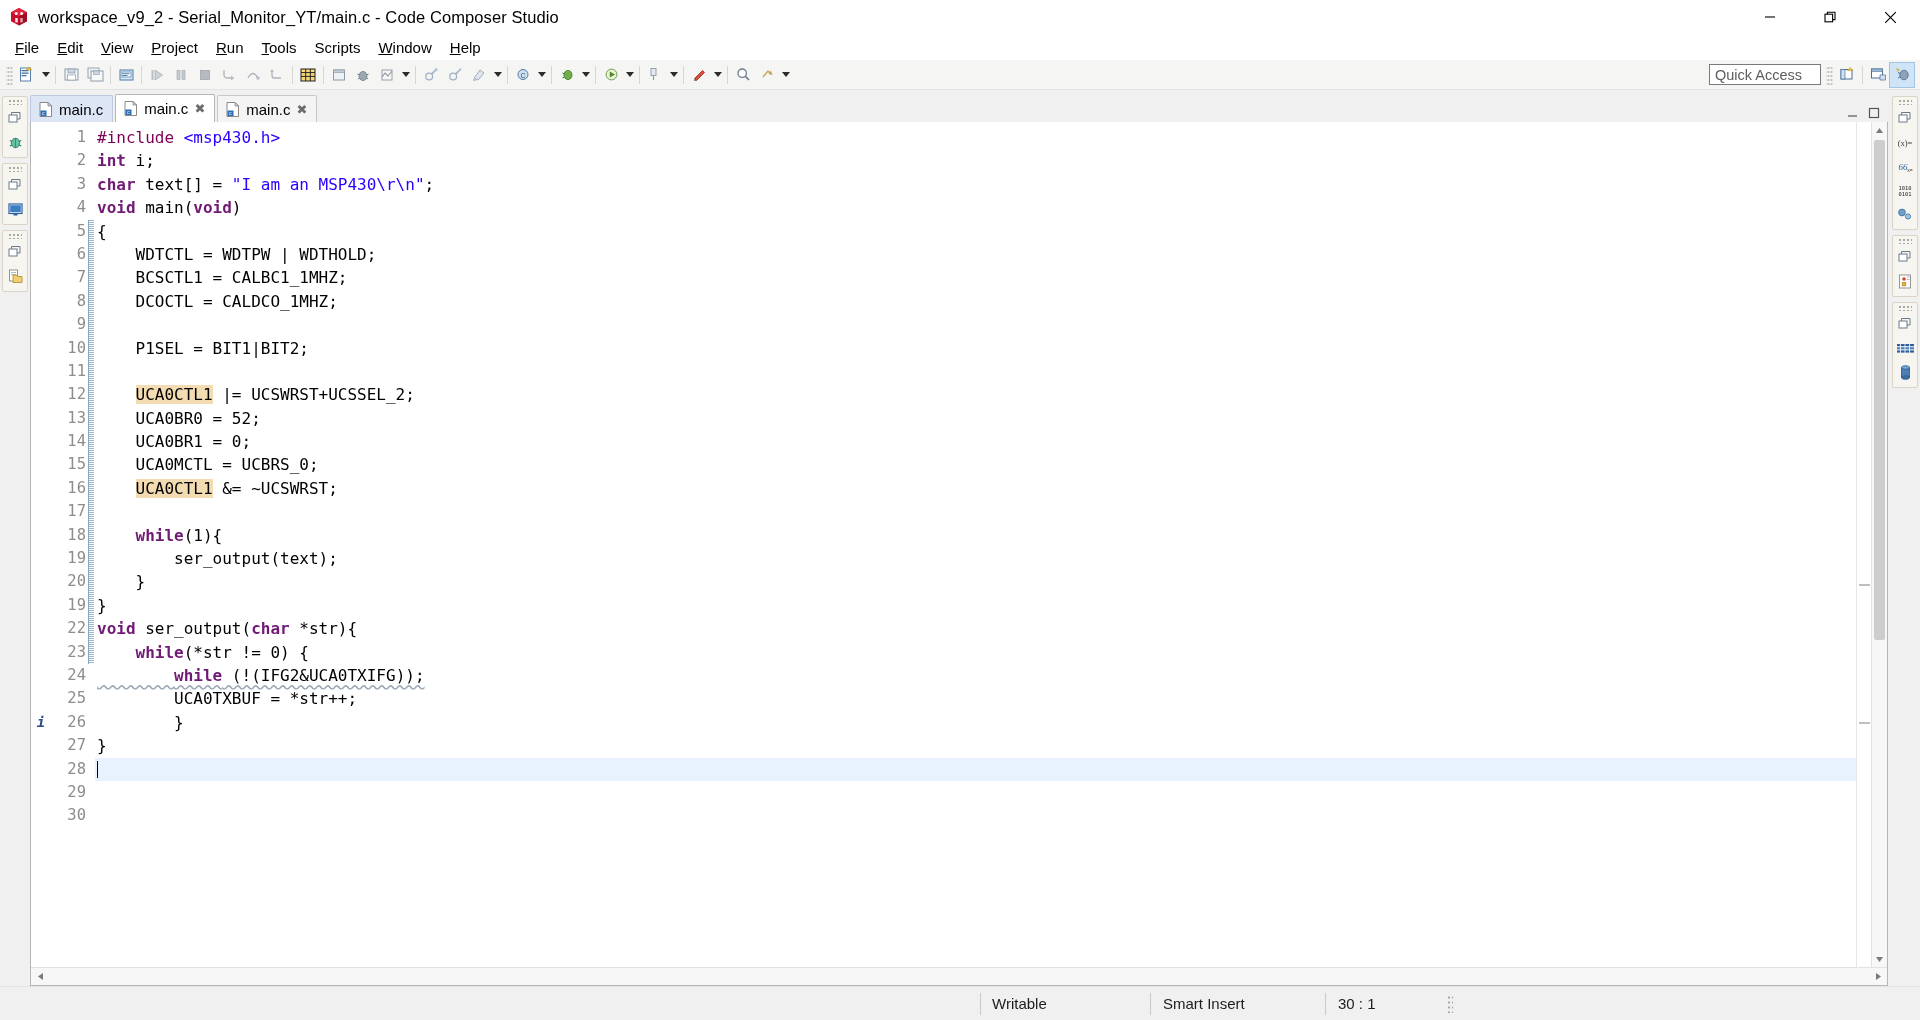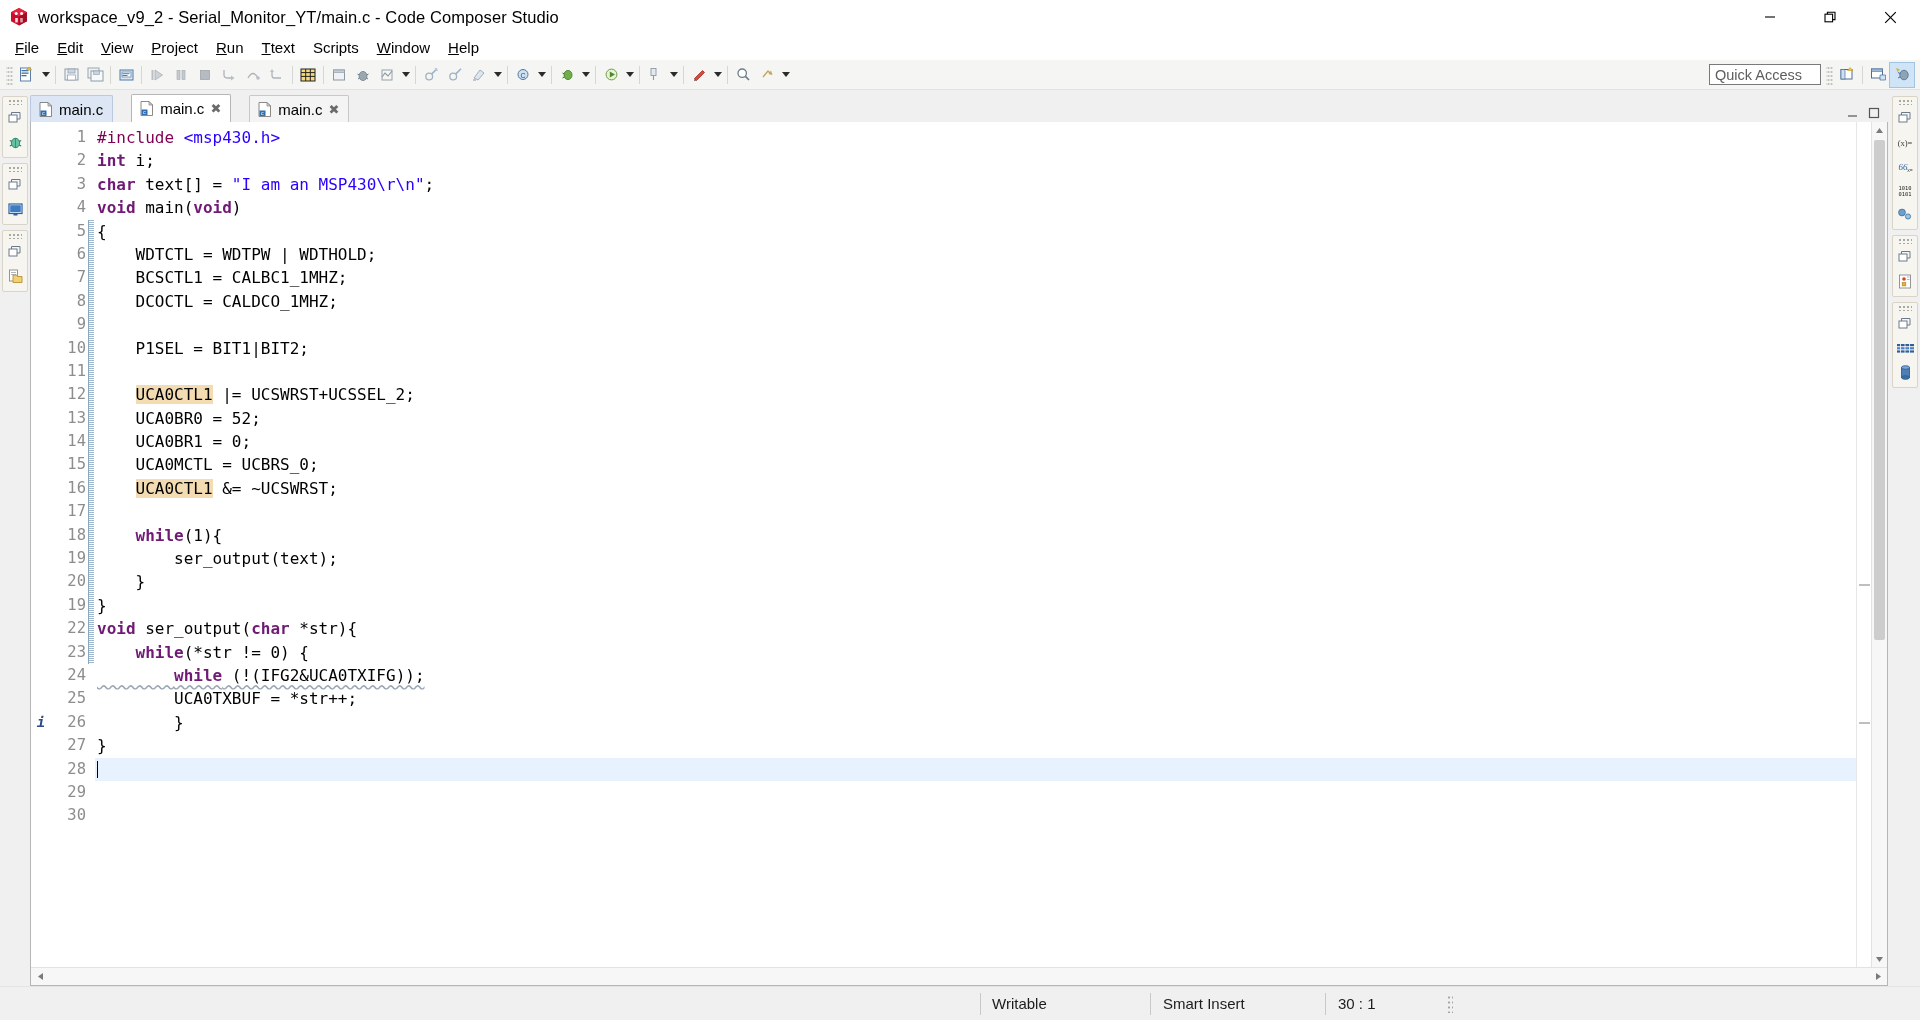--- a/index.html
+++ b/index.html
@@ -115,21 +115,21 @@
     display: flex; align-items: flex-end;
     background: linear-gradient(to bottom,#f0f0f0,#f0f0f0);
     position: relative;
   }
   .tab {
     height: 27px; display:flex; align-items:center; gap:6px;
     padding: 0 9px 0 8px;
     font-size: 15px;
     border: 1px solid #c8c8c8; border-bottom: none;
     background: #f4f4f4;
-    margin-right: 18px;
+    margin-right: 2px;
     border-radius: 2px 2px 0 0;
     white-space: nowrap;
   }
   .tab.active { background: #ffffff; border-color:#b6b6b6; height:28px; }
   .tab.selected-inactive { background:#dde6f5; border-color:#bcc8de; }
   .tab-close { font-size: 13px; color:#6b6b6b; line-height: 1; }
   .tab-ico { width:14px;height:15px;position:relative;flex:0 0 14px;}
   .tabbar-right { margin-left:auto; display:flex; align-items:center; gap:9px; padding: 0 8px 5px 0; }
   .tb-min, .tb-max { width: 12px; height: 12px; position: relative; }
 
@@ -282,21 +282,21 @@
       </div>
     </div>
   </div>
 
   <div class="menubar">
     <div class="menu-item"><u>F</u><span>ile</span></div>
     <div class="menu-item"><u>E</u><span>dit</span></div>
     <div class="menu-item"><u>V</u><span>iew</span></div>
     <div class="menu-item"><u>P</u><span>roject</span></div>
     <div class="menu-item"><u>R</u><span>un</span></div>
-    <div class="menu-item"><u>T</u><span>text</span></div>
+    <div class="menu-item"><u>T</u><span>ools</span></div>
     <div class="menu-item"><span>Scripts</span></div>
     <div class="menu-item"><u>W</u><span>indow</span></div>
     <div class="menu-item"><u>H</u><span>elp</span></div>
   </div>
 
   <div class="toolbar">
     <div class="tb-grip"></div>
 
     <div class="tb-btn">
       <svg width="18" height="18" viewBox="0 0 18 18">

